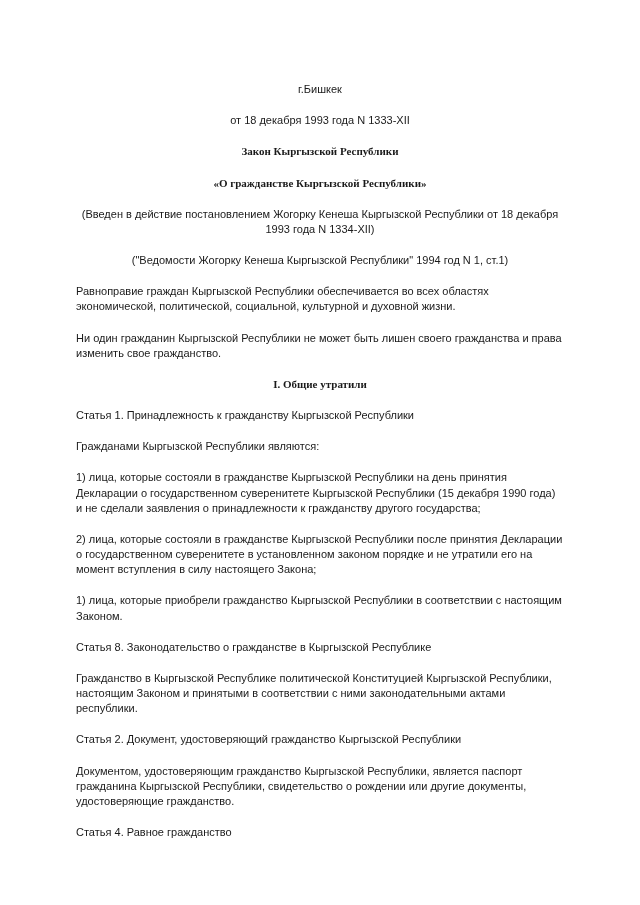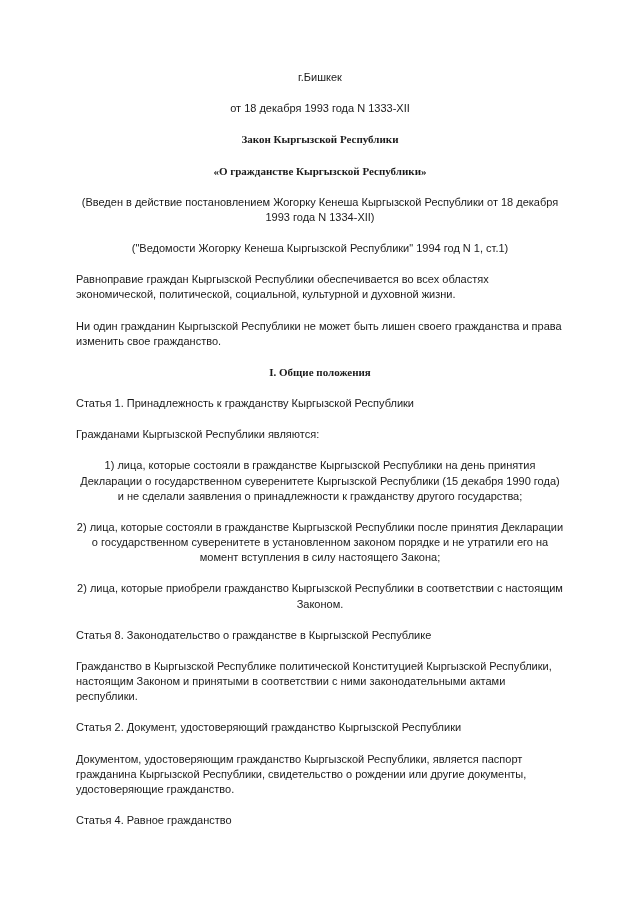--- a/index.html
+++ b/index.html
@@ -12,32 +12,31 @@
     min-height: 905px;
     box-sizing: border-box;
     background: #ffffff;
     color: #1a1a1a;
     font-family: "Liberation Sans", "DejaVu Sans", sans-serif;
     font-size: 11px;
     line-height: 1.38;
     padding: 70px 76px 60px 76px;
   }
   .page p {
-    margin: 0 0 16px 0;
+    margin: 12px 0 16px 0;
   }
   .center {
     text-align: center;
   }
   .bold {
     font-weight: bold;
     font-family: Liberation Serif, serif;
   }
   .indent {
     margin-left: 38px;
-    text-align: center;
   }
   .heading {
     font-weight: normal;
     margin-top: 4px;
   }
 </style>
 </head>
 <body>
 
 <div class="page">
@@ -52,27 +51,27 @@
 
   <p class="center">(Введен в действие постановлением Жогорку Кенеша Кыргызской Республики от 18 декабря 1993 года N 1334-XII)</p>
 
   <p class="center">("Ведомости Жогорку Кенеша Кыргызской Республики" 1994 год N 1, ст.1)</p>
 
 
   <p>Равноправие граждан Кыргызской Республики обеспечивается во всех областях экономической, политической, социальной, культурной и духовной жизни.</p>
 
   <p>Ни один гражданин Кыргызской Республики не может быть лишен своего гражданства и права изменить свое гражданство.</p>
 
-  <p class="center bold">I. Общие положения</p>
+  <p class="center bold">I. Общие утратили</p>
 
   <p class="heading">Статья 1. Принадлежность к гражданству Кыргызской Республики</p>
   <p>Гражданами Кыргызской Республики являются:</p>
   <p class="indent">1) лица, которые состояли в гражданстве Кыргызской Республики на день принятия Декларации о государственном суверенитете Кыргызской Республики (15 декабря 1990 года) и не сделали заявления о принадлежности к гражданству другого государства;</p>
   <p class="indent">2) лица, которые состояли в гражданстве Кыргызской Республики после принятия Декларации о государственном суверенитете в установленном законом порядке и не утратили его на момент вступления в силу настоящего Закона;</p>
-  <p class="indent">2) лица, которые приобрели гражданство Кыргызской Республики в соответствии с настоящим Законом.</p>
+  <p class="indent">1) лица, которые приобрели гражданство Кыргызской Республики в соответствии с настоящим Законом.</p>
 
   <p class="heading">Статья 8. Законодательство о гражданстве в Кыргызской Республике</p>
   <p>Гражданство в Кыргызской Республике политической Конституцией Кыргызской Республики, настоящим Законом и принятыми в соответствии с ними законодательными актами республики.</p>
 
   <p class="heading">Статья 2. Документ, удостоверяющий гражданство Кыргызской Республики</p>
   <p>Документом, удостоверяющим гражданство Кыргызской Республики, является паспорт гражданина Кыргызской Республики, свидетельство о рождении или другие документы, удостоверяющие гражданство.</p>
 
   <p class="heading">Статья 4. Равное гражданство</p>
 
 </div>

